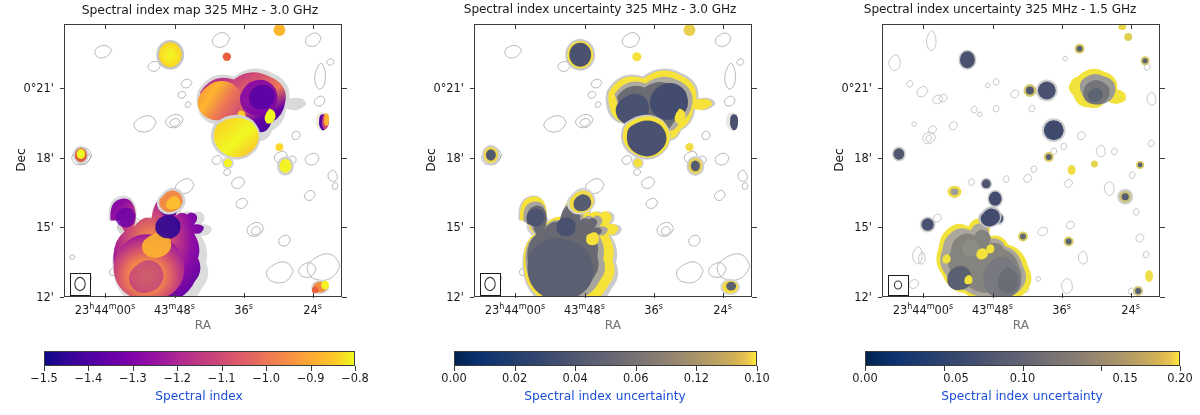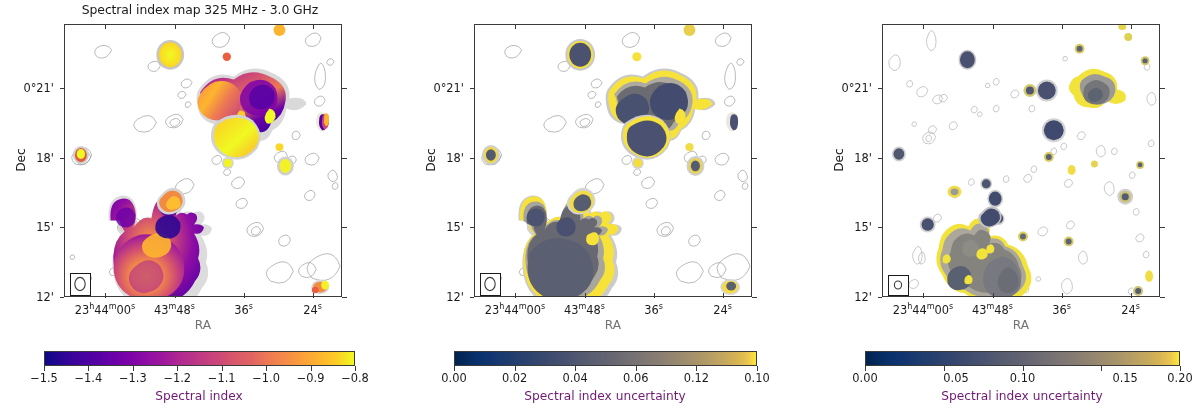--- a/index.html
+++ b/index.html
@@ -76,21 +76,21 @@
     #00224e 0%, #08306b 7%, #123570 12%, #1f3c6e 18%, #2e436e 25%,
     #3b4a6e 31%, #485270 37%, #555b70 43%, #626372 50%, #6f6c72 56%,
     #7c7574 62%, #8a7e72 68%, #98886f 74%, #a79369 80%, #b79e64 85%,
     #c7a95c 90%, #d8b551 94%, #e9c352 97%, #fee838 100%);}
   .cbtick{position:absolute;width:1.1px;height:4.5px;background:#3b3b3b;}
   .cblab{
     position:absolute;font-size:11.4px;color:#1a1a1a;text-align:center;
     transform:translateX(-50%);white-space:nowrap;
   }
   .cbname{
-    position:absolute;font-size:12.2px;color:#701a75;text-align:center;
+    position:absolute;font-size:12.2px;color:#1d4ed8;text-align:center;
     transform:translateX(-50%);white-space:nowrap;
   }
 </style>
 </head>
 <body>
 
 <div id="figure">
 
   <div class="panel panel-1">
     <div class="ptitle">Spectral index map 325 MHz - 3.0 GHz</div>
@@ -303,20 +303,21 @@
     <div class="cblab" style="left:177.3px;top:371px;">−1.2</div>
     <div class="cblab" style="left:221.7px;top:371px;">−1.1</div>
     <div class="cblab" style="left:266.1px;top:371px;">−1.0</div>
     <div class="cblab" style="left:310.6px;top:371px;">−0.9</div>
     <div class="cblab" style="left:355px;top:371px;">−0.8</div>
 
     <div class="cbname" style="left:199px;top:389px;">Spectral index</div>
   </div>
 
   <div class="panel panel-2">
+    <div class="ptitle">Spectral index uncertainty 325 MHz - 3.0 GHz</div>
 
     <div class="plotbox">
       <svg class="skycanvas" viewBox="0 0 278 273" preserveAspectRatio="none">
         <g stroke="#9b9b9b" stroke-width="0.7" fill="none">
           <path d="M32 23 q9 -6 15 2 q-4 10 -13 8 q-7 -4 -2 -10z"></path>
           <path d="M86 38 q8 -4 10 3 q-3 8 -10 5 q-5 -4 0 -8z"></path>
           <path d="M73 95 q14 -9 19 3 q-5 13 -18 9 q-9 -6 -1 -12z"></path>
           <path d="M104 93 q11 -7 15 2 q-3 11 -14 8 q-7 -5 -1 -10z"></path>
           <path d="M107 96 q6 -4 9 1 q-2 6 -8 5 q-4 -3 -1 -6z"></path>
           <path d="M115 68 q5 -3 7 2 q-2 5 -6 4 q-4 -3 -1 -6z"></path>
@@ -480,20 +481,21 @@
     <div class="cblab" style="left:114.6px;top:371px;">0.02</div>
     <div class="cblab" style="left:175.2px;top:371px;">0.04</div>
     <div class="cblab" style="left:235.8px;top:371px;">0.06</div>
     <div class="cblab" style="left:296.4px;top:371px;">0.12</div>
     <div class="cblab" style="left:357px;top:371px;">0.10</div>
 
     <div class="cbname" style="left:205px;top:389px;">Spectral index uncertainty</div>
   </div>
 
   <div class="panel panel-3">
+    <div class="ptitle">Spectral index uncertainty 325 MHz - 1.5 GHz</div>
 
     <div class="plotbox">
       <svg class="skycanvas" viewBox="0 0 278 273" preserveAspectRatio="none">
         <g stroke="#a3a3a3" stroke-width="0.6" fill="none">
           <path d="M6 36 q7 -11 11 -2 q2 11 -6 12 q-6 -3 -5 -10z"></path>
           <path d="M44 14 q5 -16 9 -2 q2 13 -5 14 q-5 -4 -4 -12z"></path>
           <path d="M36 64 q7 -5 9 2 q-2 8 -9 6 q-4 -4 0 -8z"></path>
           <path d="M25 57 q4 -3 5 2 q-1 5 -5 3 q-3 -2 0 -5z"></path>
           <path d="M52 72 q6 -4 8 2 q-2 7 -8 5 q-4 -3 0 -7z"></path>
           <path d="M58 71 q5 -3 7 2 q-2 6 -7 4 q-3 -3 0 -6z"></path>

